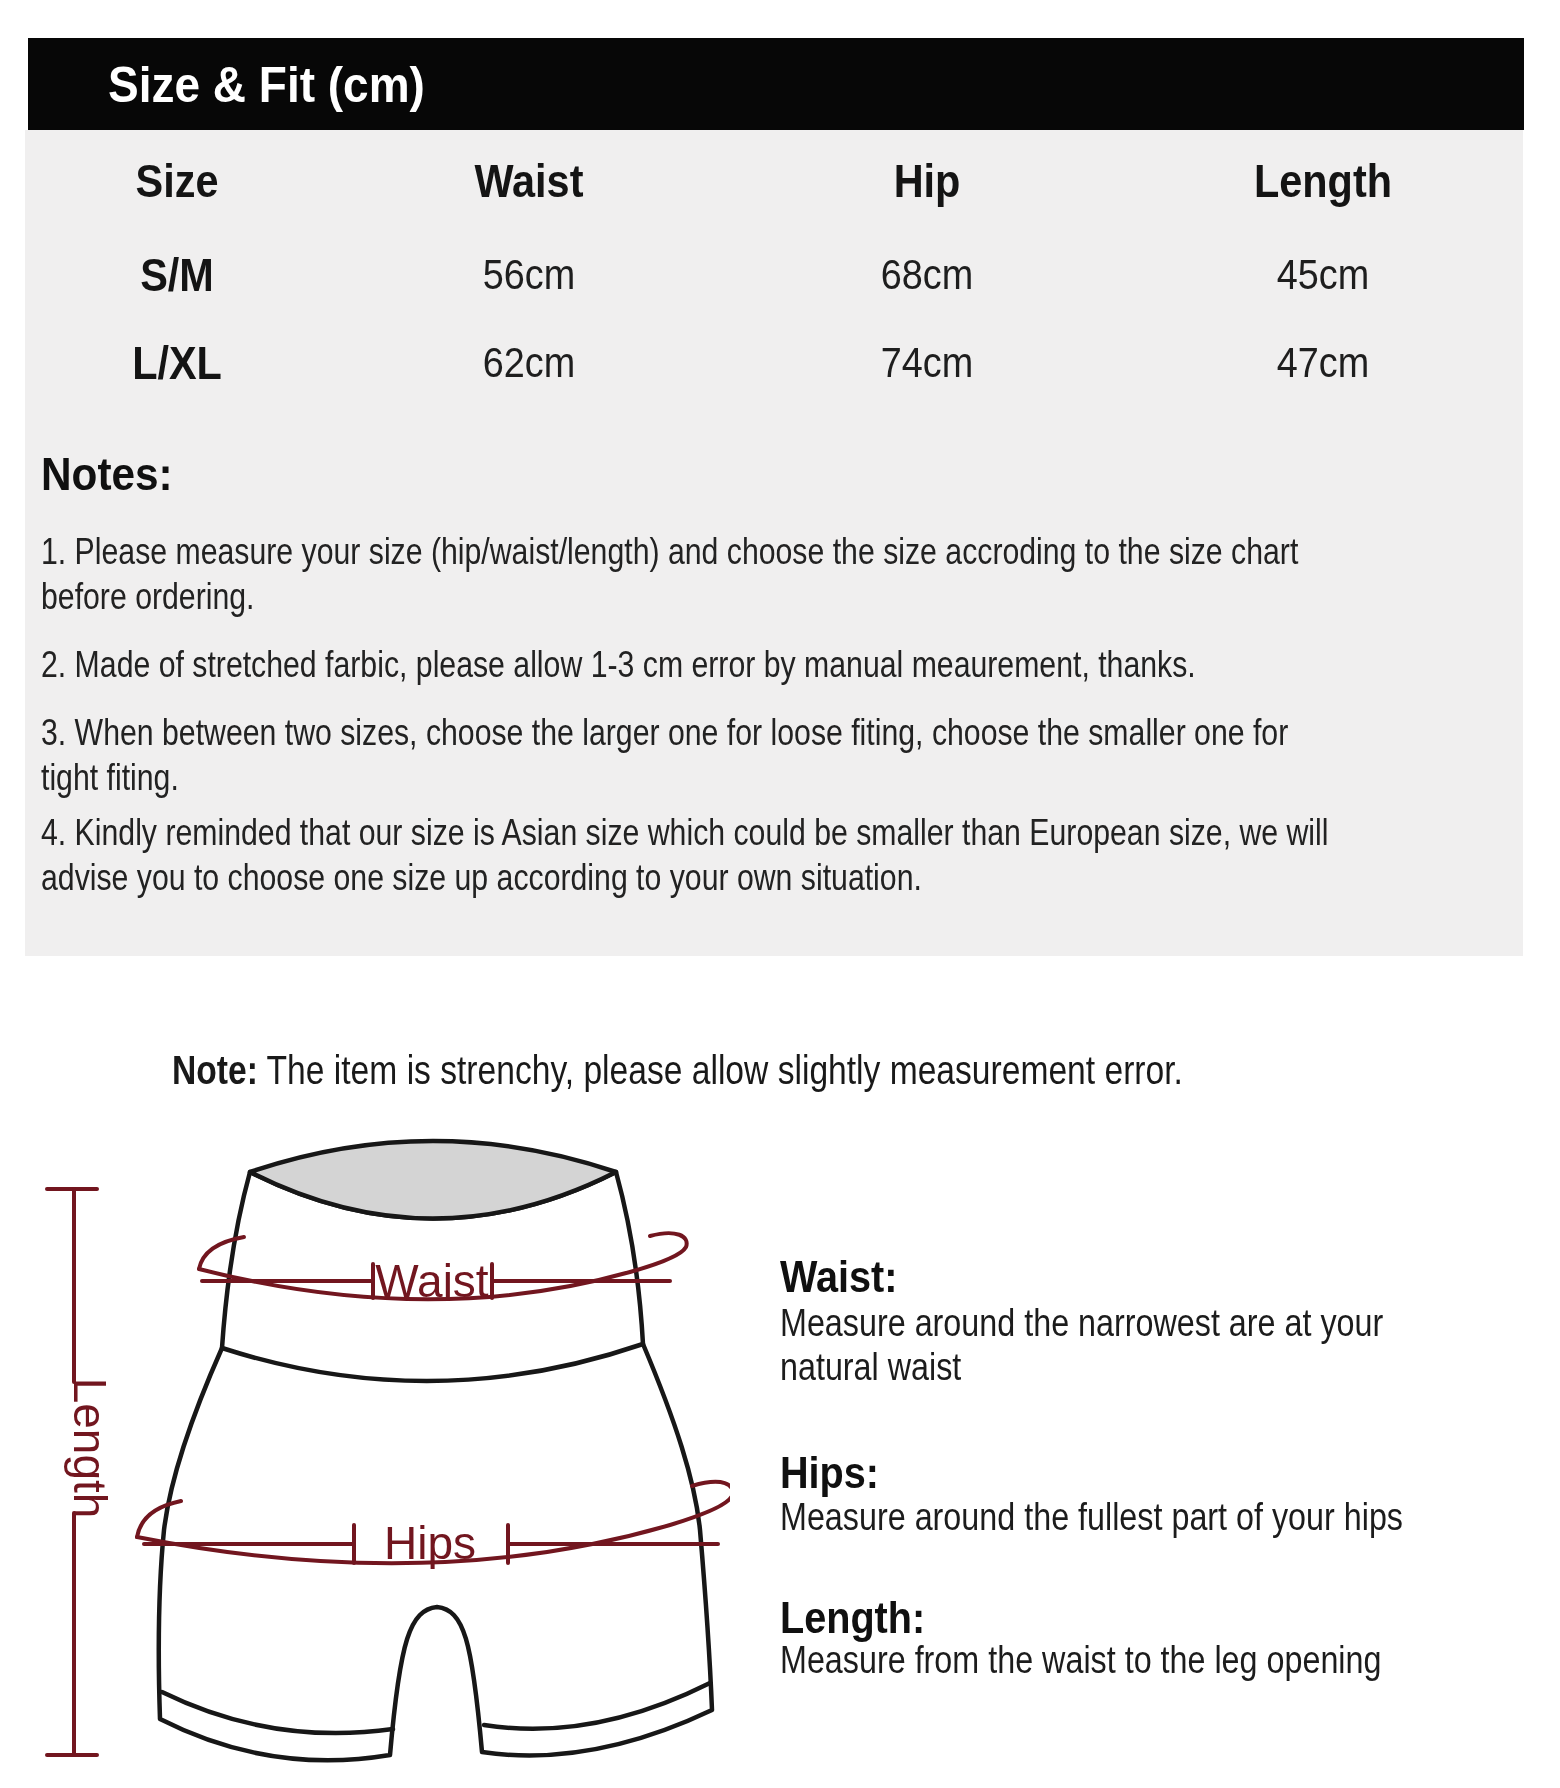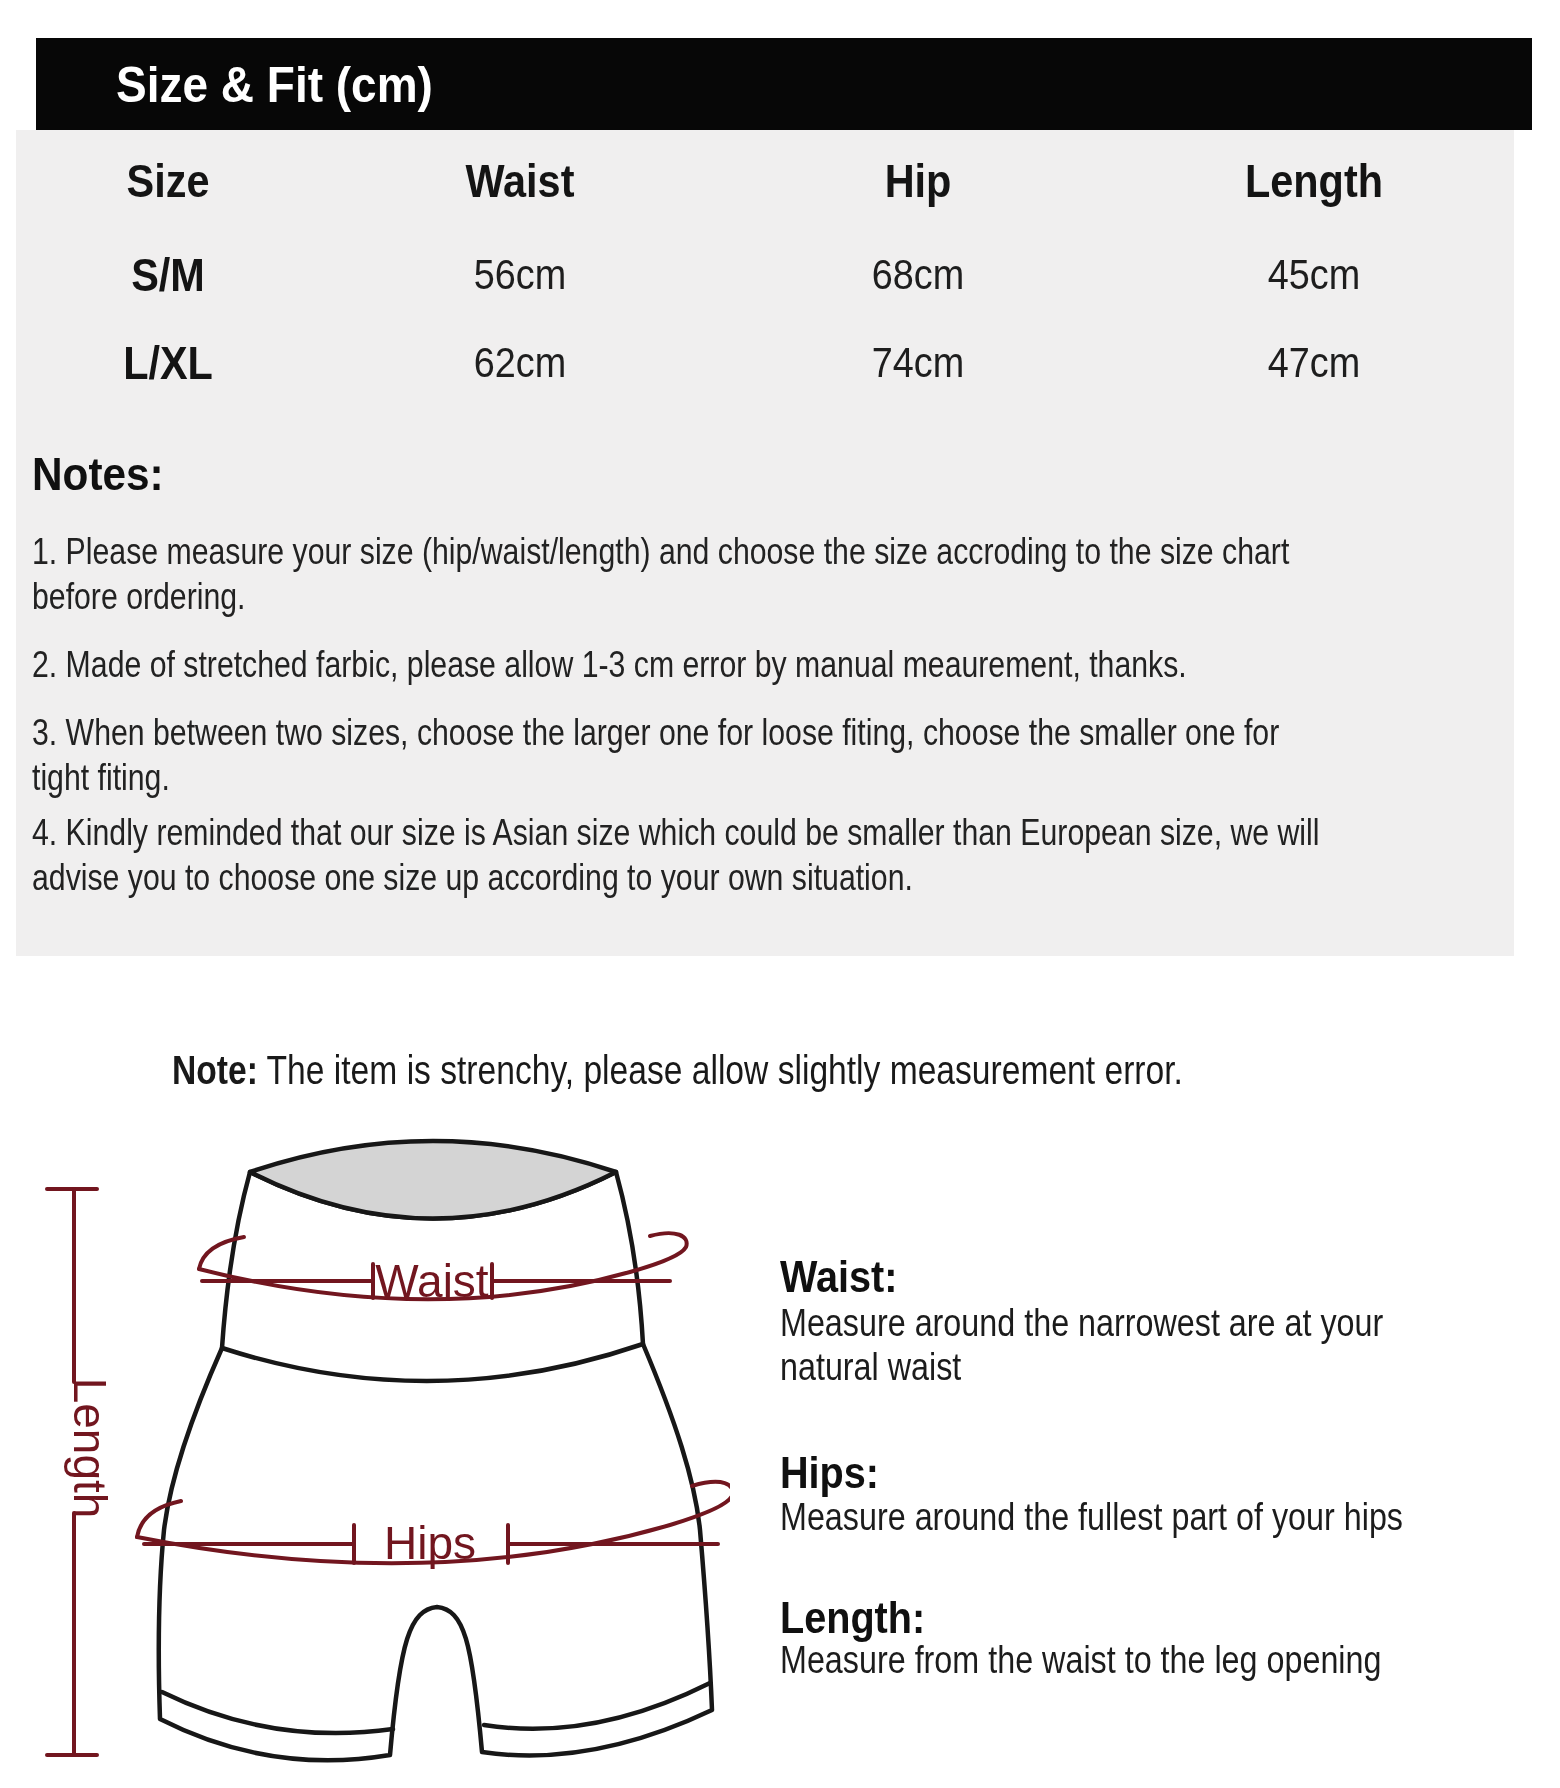--- a/index.html
+++ b/index.html
@@ -1,28 +1,28 @@
 <!DOCTYPE html>
 <html><head>
 <meta charset="utf-8">
 <style>
   html,body{margin:0;padding:0;background:#ffffff;}
   .page{
     position:relative;width:1560px;height:1788px;background:#ffffff;overflow:hidden;
     font-family:"Liberation Sans",sans-serif;color:#1b1b1b;
   }
   
-  .title-bar{position:absolute;left:36px;top:38px;width:1496px;height:92px;background:#070707;}
+  .title-bar{position:absolute;left:28px;top:38px;width:1496px;height:92px;background:#070707;}
   .title-text{
     position:absolute;left:80px;top:0;height:92px;line-height:94px;
     color:#ffffff;font-size:50px;font-weight:700;white-space:nowrap;
     transform:scaleX(0.92);transform-origin:0 50%;
   }
   
-  .panel{position:absolute;left:16px;top:130px;width:1498px;height:826px;background:#f0efef;}
+  .panel{position:absolute;left:25px;top:130px;width:1498px;height:826px;background:#f0efef;}
   .cell{
     position:absolute;height:60px;line-height:60px;white-space:nowrap;
     transform:translateX(-50%) scaleX(0.9);transform-origin:50% 50%;color:#141414;
   }
   .cell.hdr{font-size:46px;font-weight:700;}
   .cell.val{font-size:42px;font-weight:400;color:#1e1e1e;}
   .notes-heading{
     position:absolute;left:16px;top:314px;height:60px;line-height:60px;
     font-size:46px;font-weight:700;color:#101010;white-space:nowrap;
     transform:scaleX(0.92);transform-origin:0 50%;

